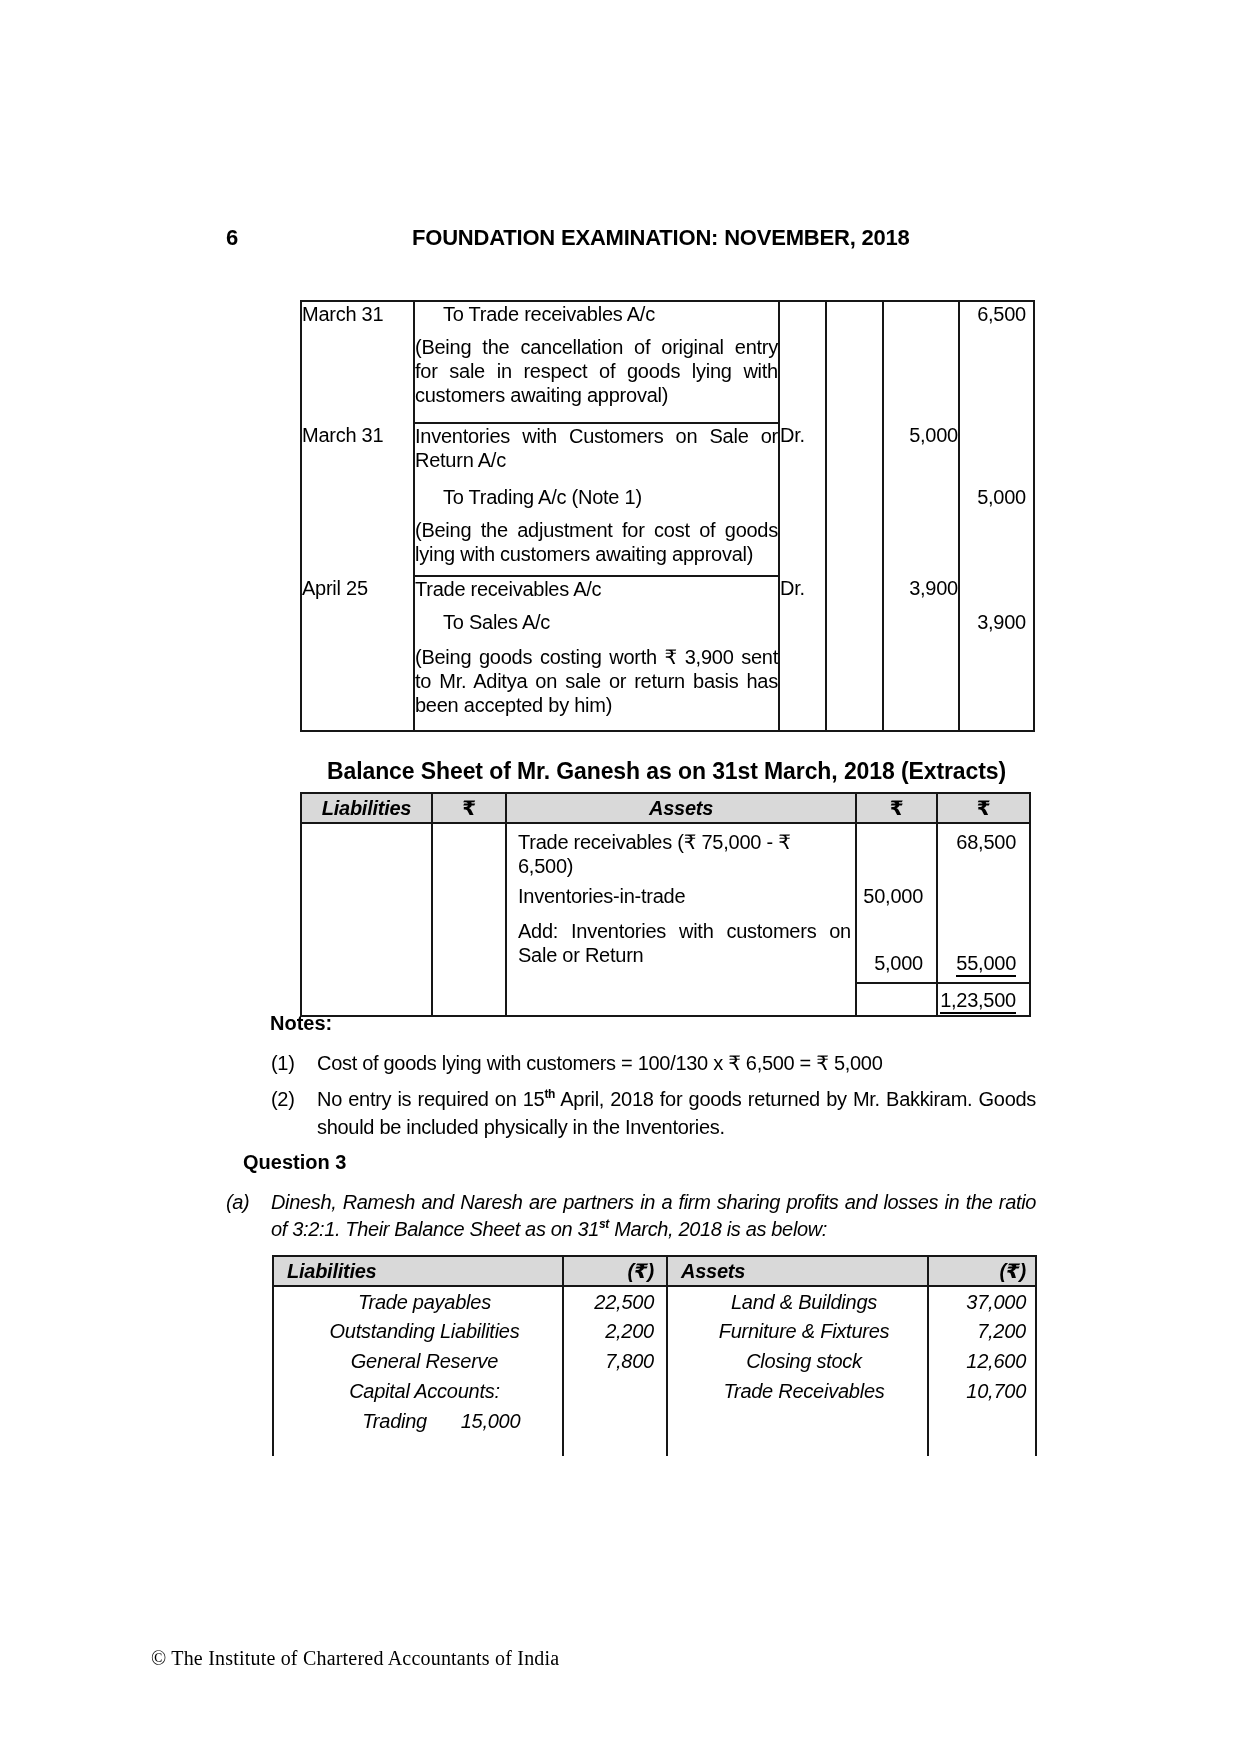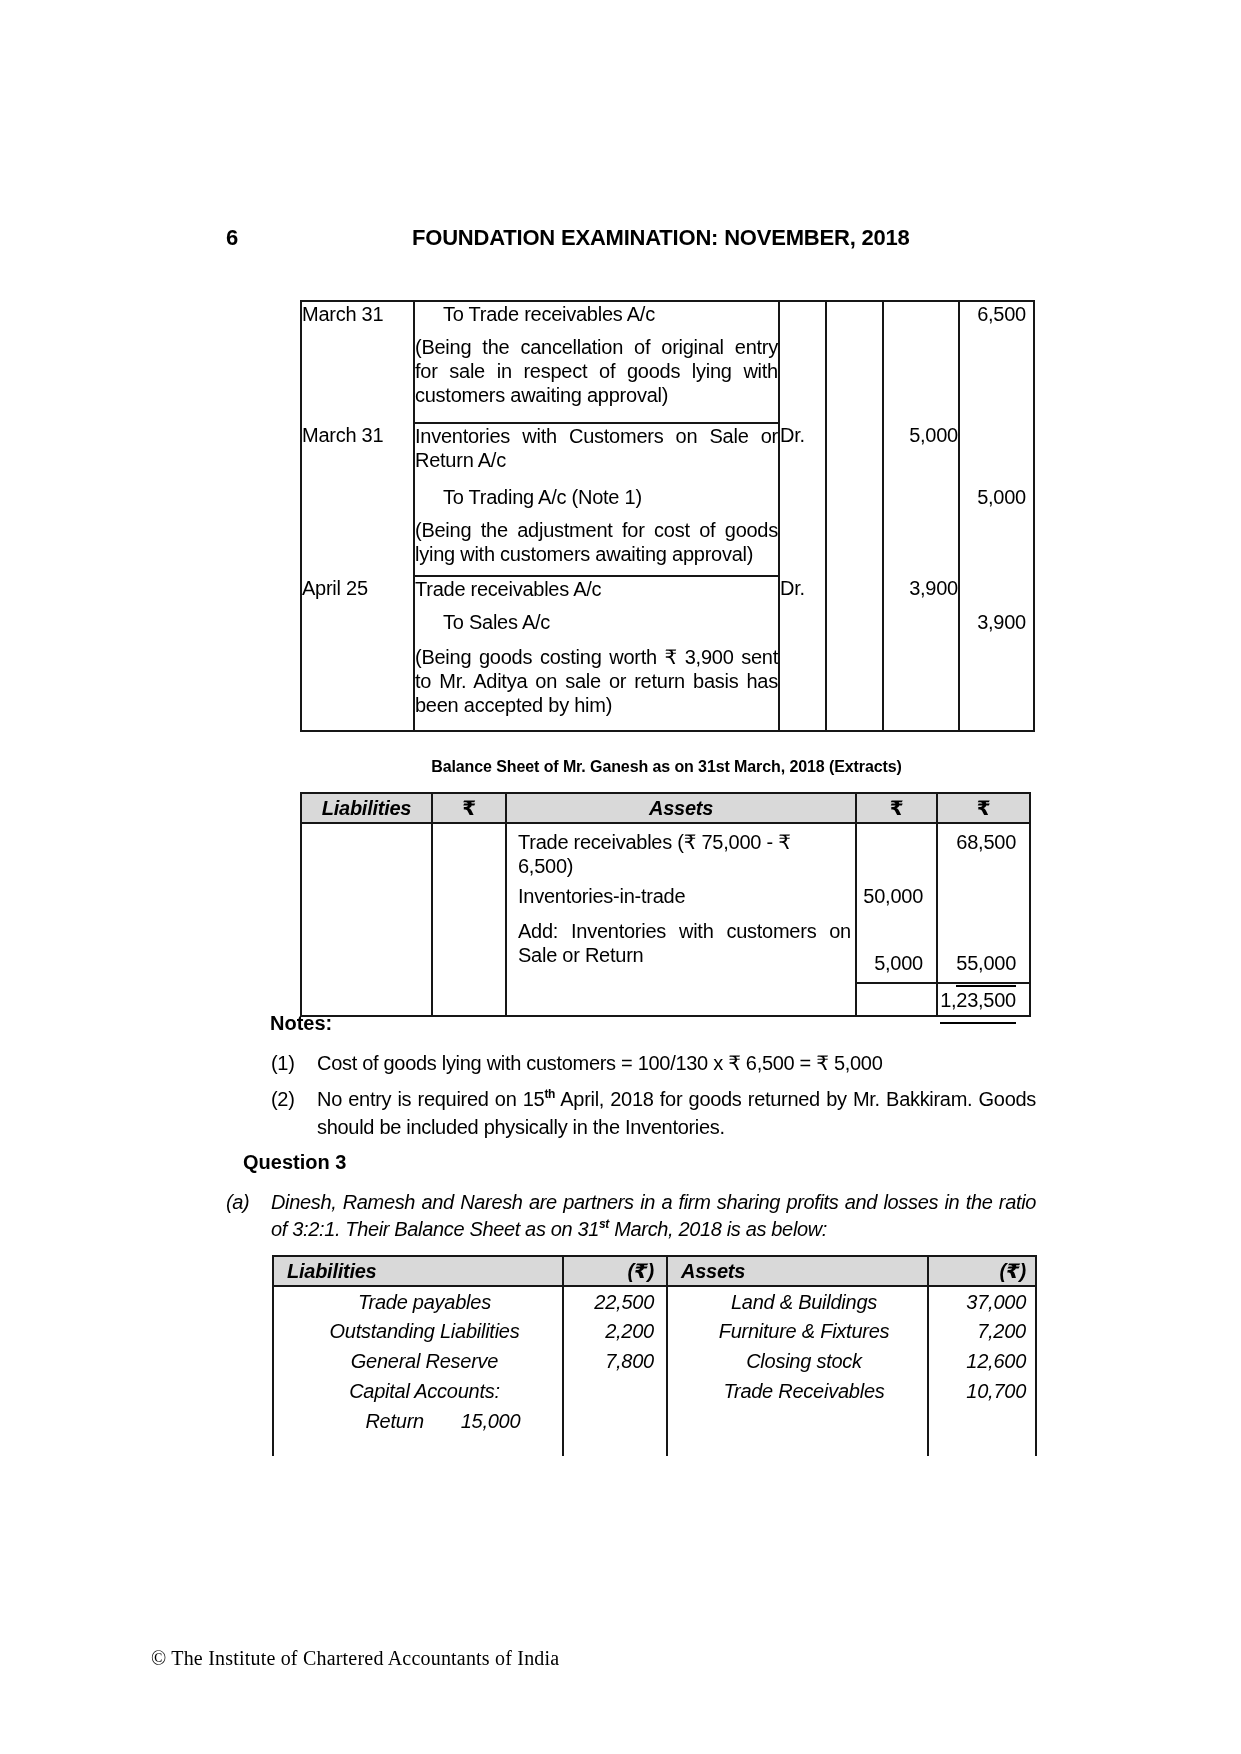--- a/index.html
+++ b/index.html
@@ -28,35 +28,35 @@
   tr.rh34>td{height:34px;box-sizing:border-box;}
   tr.rh33>td{height:33px;box-sizing:border-box;}
   tr.rh35>td{height:35px;box-sizing:border-box;}
   tr.rh58>td{height:58px;box-sizing:border-box;}
   tr.rh62>td{height:62px;box-sizing:border-box;}
   tr.rh86>td{height:86px;box-sizing:border-box;}
   tr.rh88>td{height:88px;box-sizing:border-box;}
   .jl{text-align:justify;text-align-last:justify;}
 
   
-  .bs-title{position:absolute;left:300px;top:758px;width:733px;text-align:center;font-size:16px;font-weight:bold;letter-spacing:-0.1px;}
+  .bs-title{position:absolute;left:300px;top:758px;width:733px;text-align:center;font-size:23px;font-weight:bold;letter-spacing:-0.1px;}
   .bs{position:absolute;left:300px;top:792px;width:729px;border:2px solid #161616;}
   .bs td,.bs th{border-left:2px solid #161616;font-size:20px;line-height:24px;letter-spacing:-0.25px;padding:0;box-sizing:border-box;}
   .bs th{background:#d9d9d9;border-bottom:2px solid #161616;height:30px;font-weight:bold;font-style:italic;text-align:center;vertical-align:middle;}
   .bs th.up{font-style:normal;}
   .bs td{vertical-align:top;}
   .bs .b-asset{padding:6px 4px 0 11px;}
   .bs .b-amt{text-align:right;padding:6px 13px 0 2px;}
   .bs tr.r1>td{height:38px;}
   .bs tr.r2>td{height:35px;}
   .bs tr.r3>td{height:70px;}
   .bs tr.r4>td{height:33px;}
   .bs td.bottom{vertical-align:bottom;padding-bottom:7px;}
   .bs tr.r4 .b-amt{border-top:2px solid #161616;padding-top:4px;}
-  .uline{border-bottom:2px solid #000;padding-bottom:11px;}
+  .uline{border-bottom:2px solid #000;padding-bottom:1px;}
 
   
   .notes-heading{position:absolute;left:270px;top:1012px;font-size:20px;font-weight:bold;}
   .note-item{position:absolute;left:271px;width:765px;display:flex;font-size:20px;line-height:28px;letter-spacing:-0.3px;}
   .note-num{flex:0 0 46px;}
   .note-text{flex:1;}
   sup{font-size:12px;vertical-align:super;line-height:0;font-weight:bold;}
 
   
   .q3-heading{position:absolute;left:243px;top:1151px;font-size:20px;font-weight:bold;}
@@ -291,21 +291,21 @@
         <td class="num rcol">12,600</td>
       </tr>
       <tr class="qr">
         <td class="name">Capital Accounts:</td>
         <td class="num lcol"></td>
         <td class="name">Trade Receivables</td>
         <td class="num rcol">10,700</td>
       </tr>
       <tr class="qlast">
         <td class="name">
-          <span class="cap-name">Return</span><span>15,000</span>
+          <span class="cap-name">Trading</span><span>15,000</span>
         </td>
         <td class="num lcol"></td>
         <td class="name"></td>
         <td class="num rcol"></td>
       </tr>
     </tbody>
   </table>
 
   <div class="footer">© The Institute of Chartered Accountants of India</div>
 

